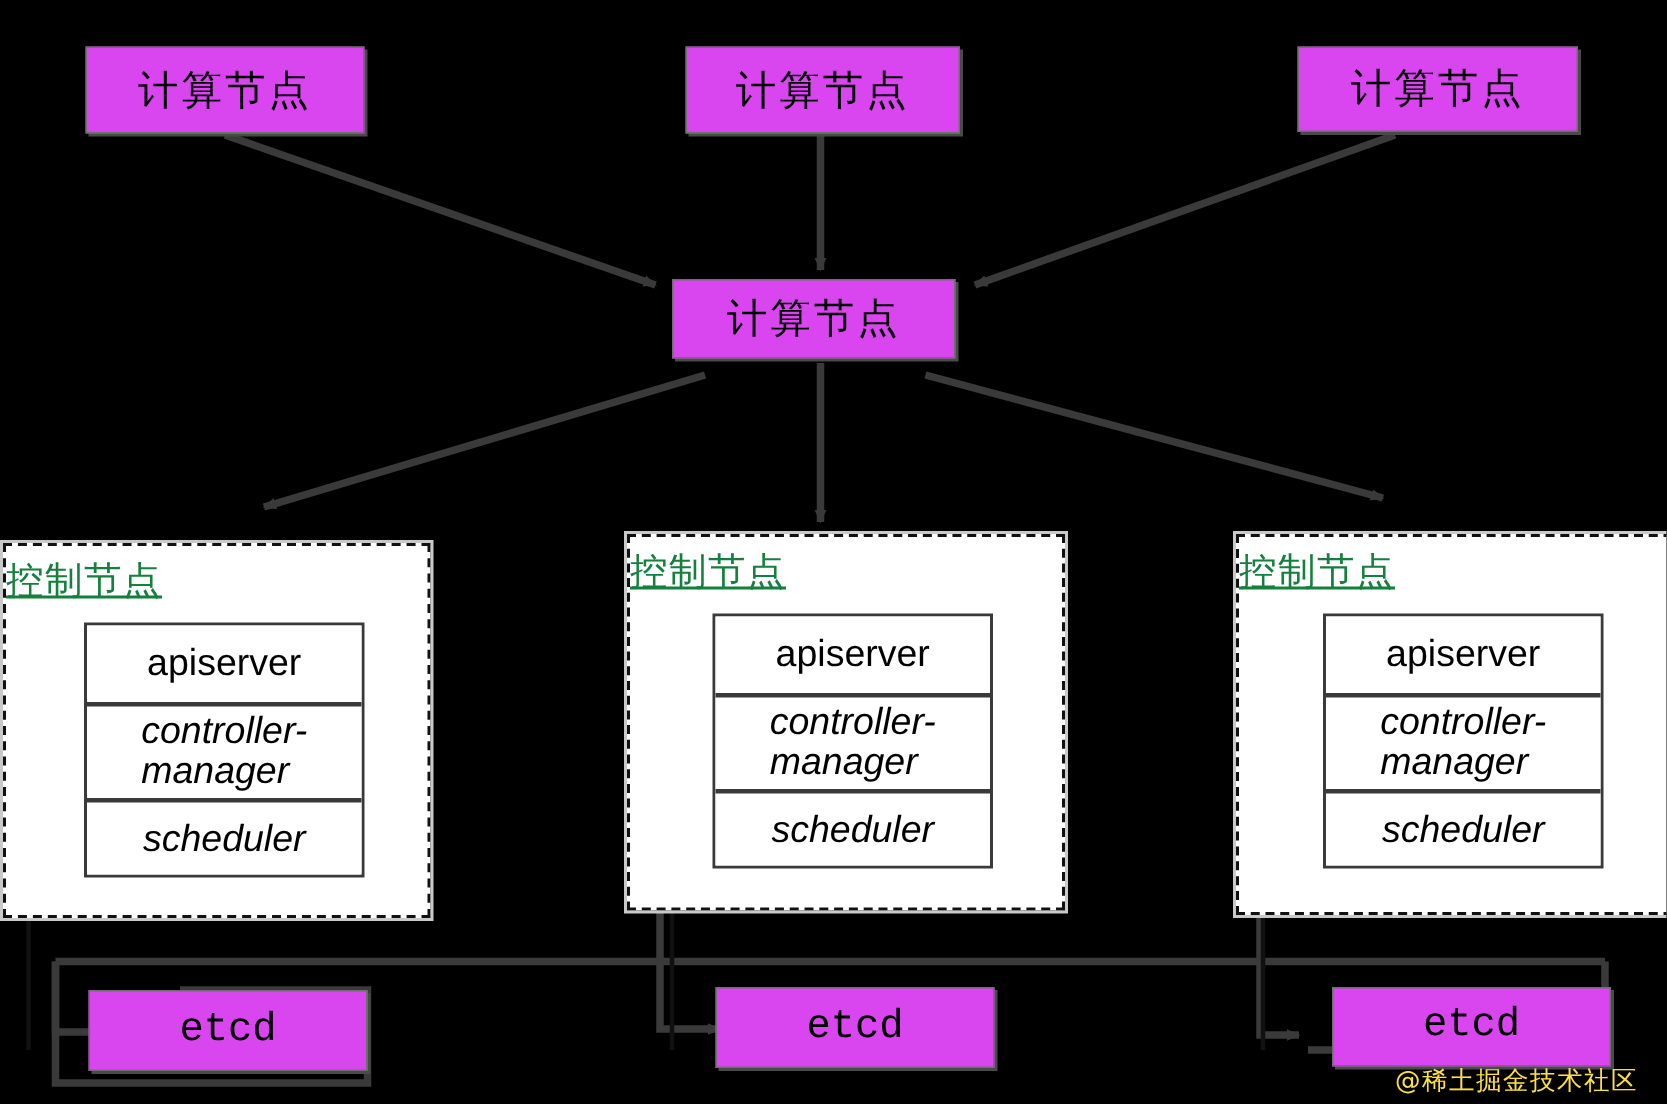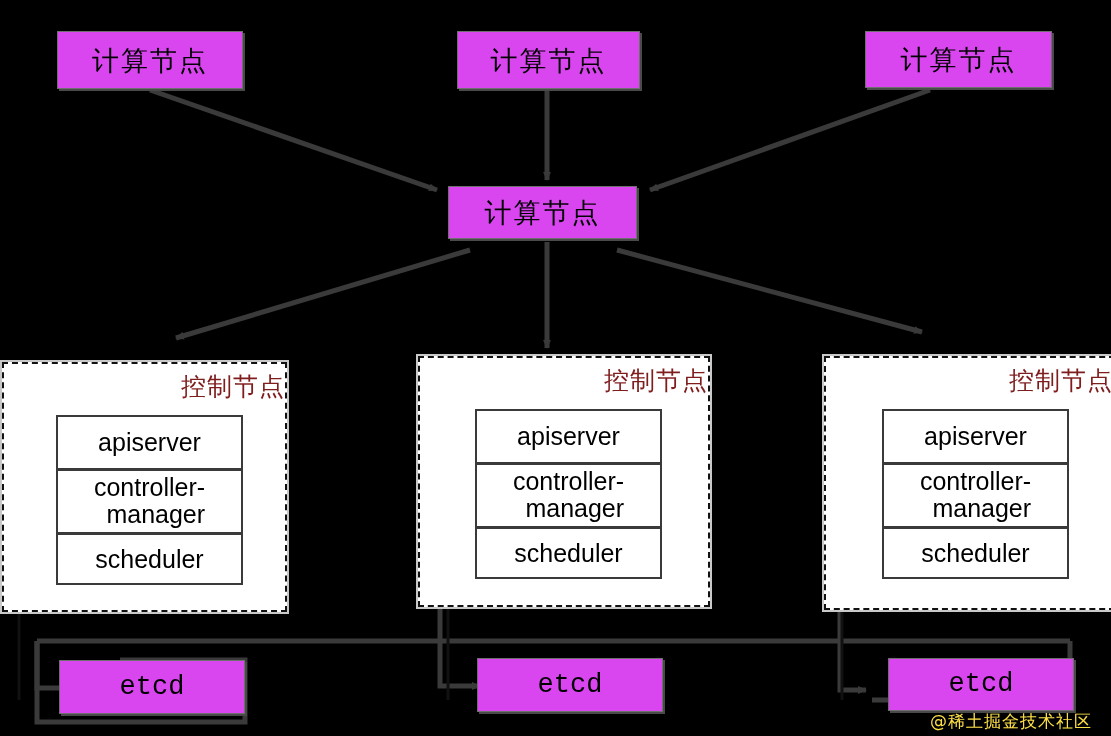--- a/index.html
+++ b/index.html
@@ -58,49 +58,51 @@
     background: #ffffff;
     border: 2px dashed #111111;
     outline: 2px solid #c9c9c9;
     outline-offset: 0px;
   }
   .control-title {
     position: absolute;
     left: 0;
     right: 0;
     top: 10px;
-    text-align: right;
+    text-align: left;
     font-family: "DejaVu Sans", sans-serif;
     font-size: 25px;
-    color: #7f1d1d;
+    color: #15803d;
     letter-spacing: 1px;
     line-height: 1;
+    text-decoration: underline;
   }
   .svc-stack {
     position: absolute;
     box-sizing: border-box;
     border: 2px solid #3a3a3a;
     background: #ffffff;
     display: flex;
     flex-direction: column;
   }
   .svc-row {
     box-sizing: border-box;
     display: flex;
     align-items: center;
     justify-content: center;
-    text-align: right;
+    text-align: left;
     font-family: "Liberation Sans", sans-serif;
     font-size: 25px;
     color: #000000;
     background: #ffffff;
     line-height: 1.08;
   }
   .svc-row + .svc-row {
     border-top: 3px solid #3a3a3a;
+    font-style: italic;
   }
   .svc-row.tall {
     white-space: pre-line;
   }
 
   
   .watermark {
     position: absolute;
     font-family: "DejaVu Sans", sans-serif;
     font-size: 17px;

